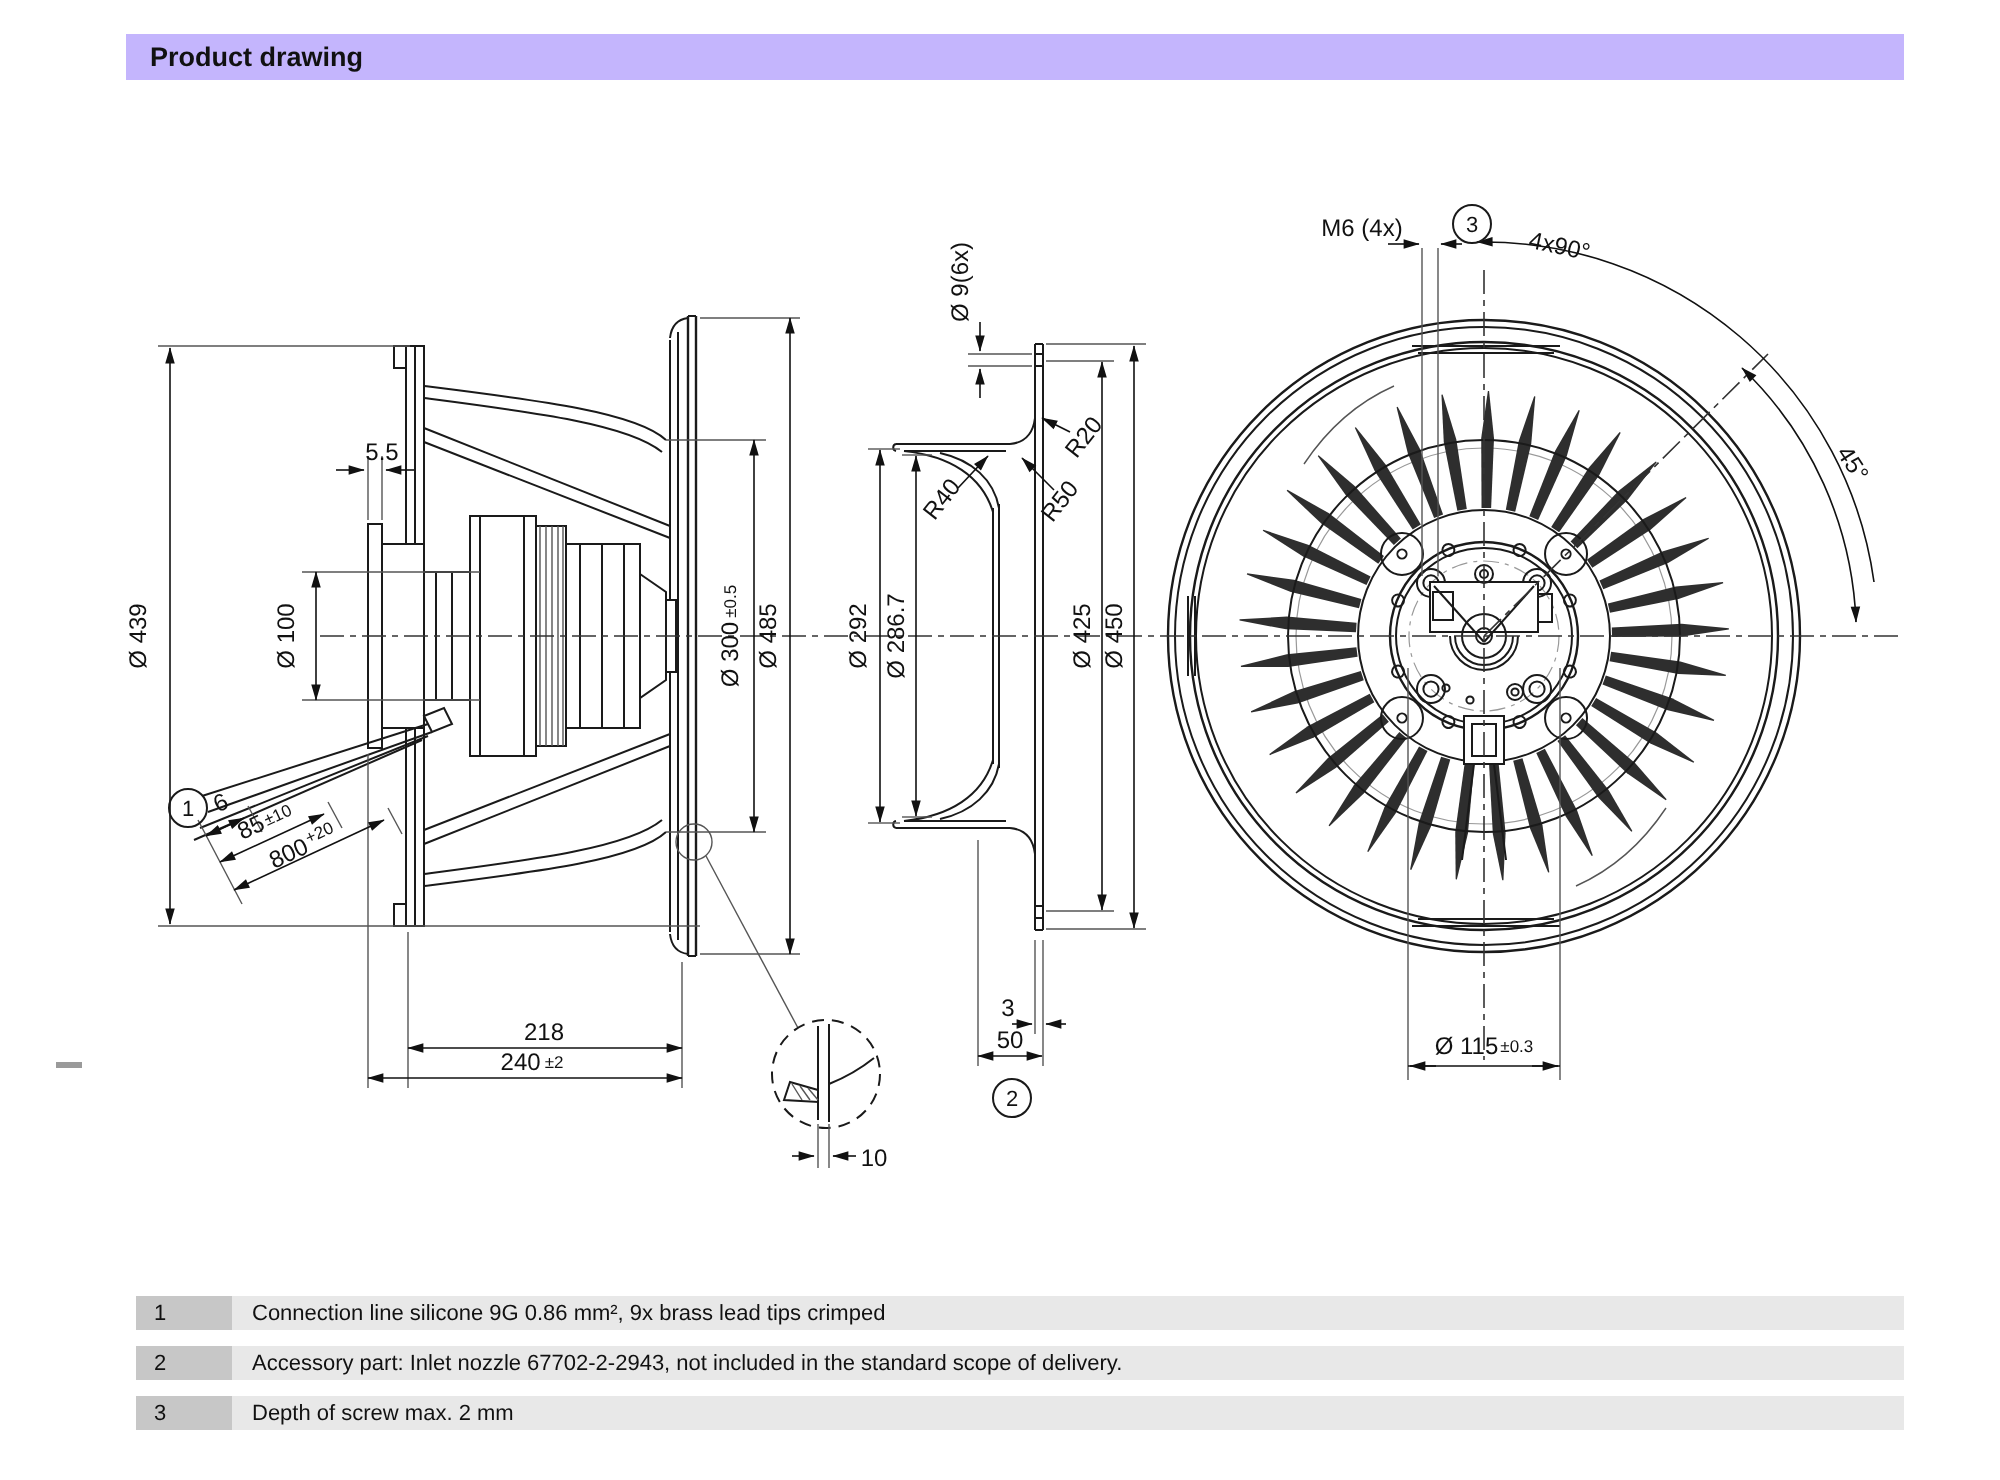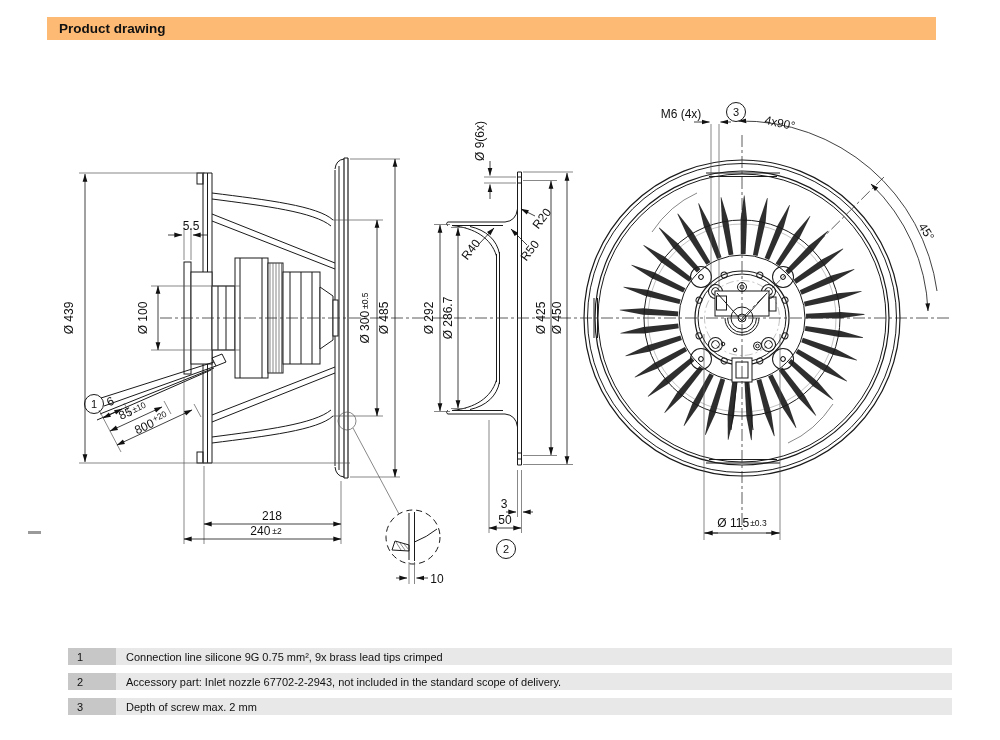--- a/index.html
+++ b/index.html
@@ -1,18 +1,18 @@
 <!DOCTYPE html>
 <html><head>
 <meta charset="utf-8">
 <style>
   html,body{margin:0;padding:0;background:#fff;width:1000px;height:740px;position:relative;
             font-family:"Liberation Sans",sans-serif;}
   #stage{position:absolute;inset:0;width:1000px;height:740px;overflow:hidden;}
-  .titlebar{position:absolute;left:47px;top:17px;width:889px;height:23px;background:#fdba74;
+  .titlebar{position:absolute;left:63px;top:17px;width:889px;height:23px;background:#c4b5fd;
             display:flex;align-items:center;}
   .titlebar span{font-size:13.5px;font-weight:bold;color:#111;padding-left:12px;}
   .margin-dash{position:absolute;left:28px;top:531px;width:13px;height:3px;background:#9a9a9a;}
   svg{position:absolute;left:0;top:0;}
   .g{stroke:#1a1a1a;stroke-width:1;fill:none;}
   .g2{stroke:#1a1a1a;stroke-width:1.2;fill:none;}
   .gw{stroke:#1a1a1a;stroke-width:1;fill:#fff;}
   .thin{stroke:#555;stroke-width:.7;fill:none;}
   .dim{stroke:#111;stroke-width:.8;fill:none;}
   .cl{stroke:#333;stroke-width:.8;fill:none;stroke-dasharray:12 3 3 3;}
@@ -378,21 +378,21 @@
       <g>
         <circle class="g" cx="736" cy="112" r="9.5" fill="#fff"></circle>
         <text class="co" x="736" y="116" text-anchor="middle">3</text>
       </g>
     </g>
   </svg>
 
   <div class="notes">
     <div class="nrow">
       <div class="nnum">1</div>
-      <div class="ntxt">Connection line silicone 9G 0.75 mm², 9x brass lead tips crimped</div>
+      <div class="ntxt">Connection line silicone 9G 0.86 mm², 9x brass lead tips crimped</div>
     </div>
     <div class="nrow">
       <div class="nnum">2</div>
       <div class="ntxt">Accessory part: Inlet nozzle 67702-2-2943, not included in the standard scope of delivery.</div>
     </div>
     <div class="nrow">
       <div class="nnum">3</div>
       <div class="ntxt">Depth of screw max. 2 mm</div>
     </div>
   </div>

